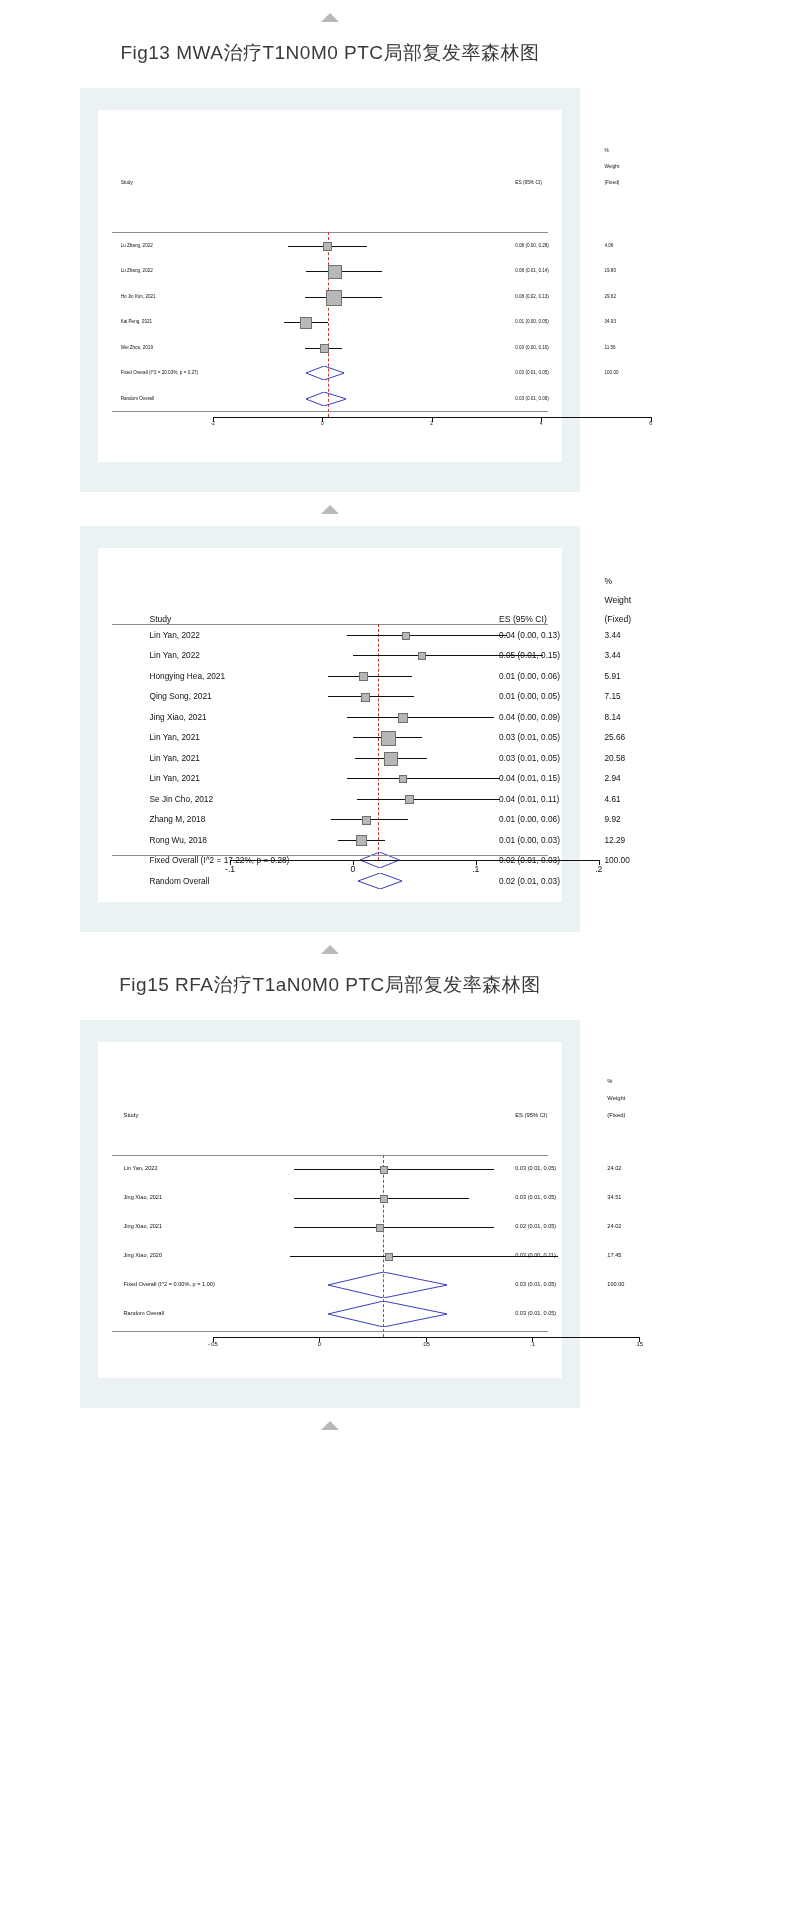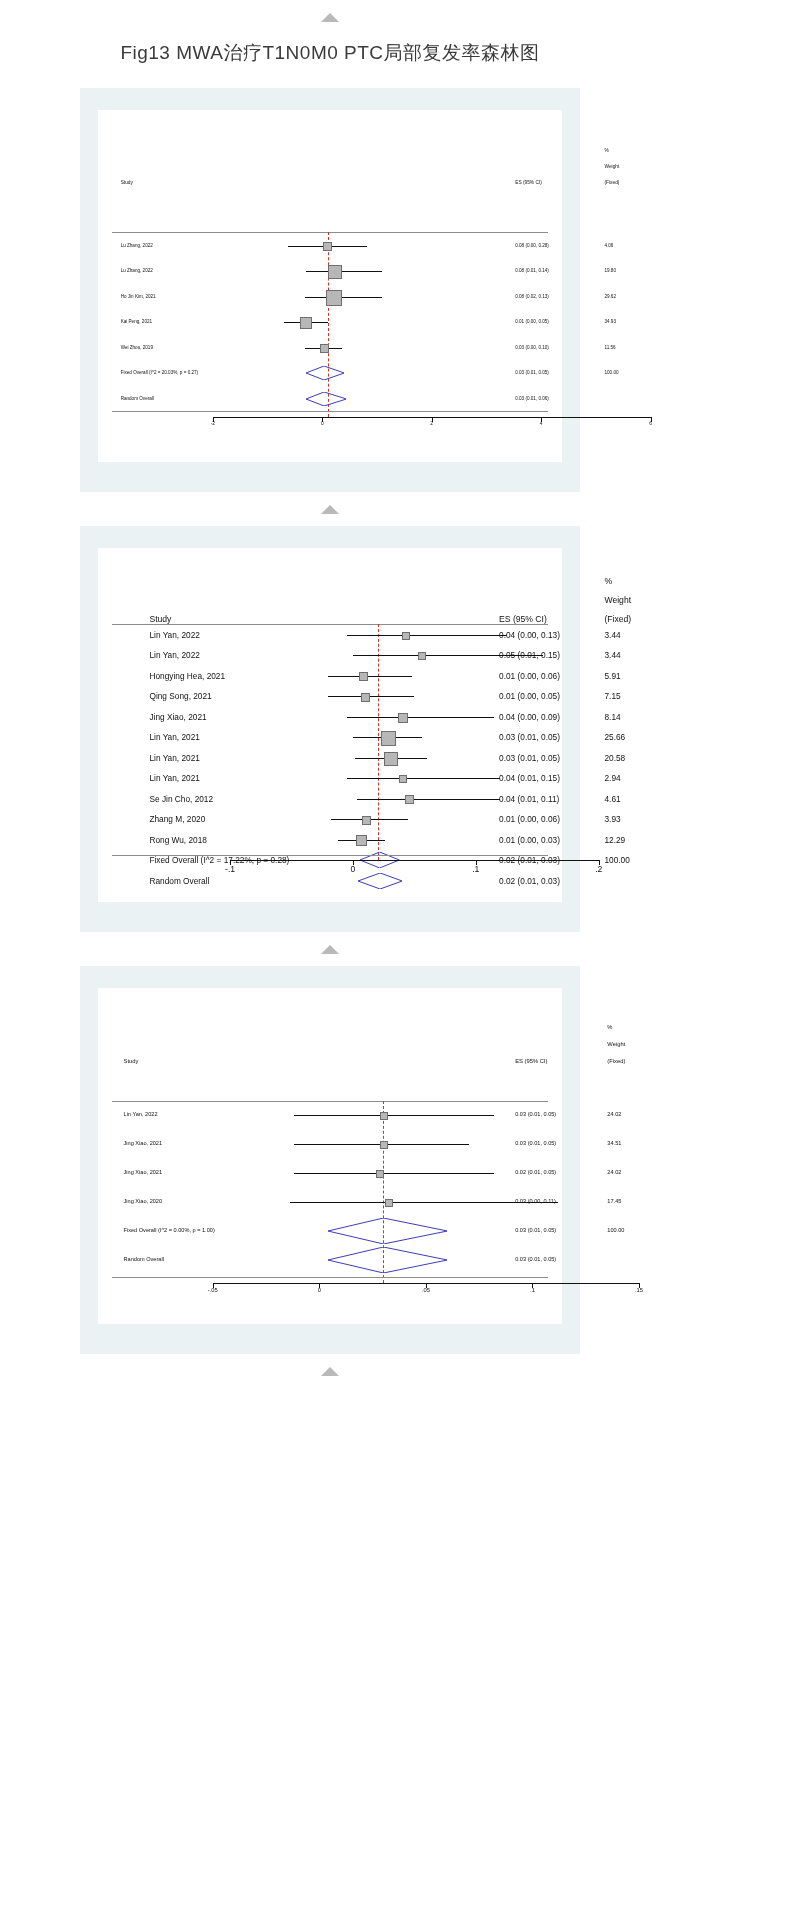--- a/index.html
+++ b/index.html
@@ -212,23 +212,23 @@
           <div class="study-name" style="left:37.44px;top:213.2px;">Lin Yan, 2021</div>
           <div class="est" style="left:387.072px;top:213.2px;">0.04 (0.01, 0.15)</div>
           <div class="wt" style="left:492.48px;top:213.2px;">2.94</div>
           <div class="ciline" style="left:234.81599999999997px;top:218.2px;width:153.59999999999997px;"></div>
           <div class="box" style="left:287.11199999999997px;top:215.2px;width:6px;height:6px;"></div>
           <div class="study-name" style="left:37.44px;top:233.7px;">Se Jin Cho, 2012</div>
           <div class="est" style="left:387.072px;top:233.7px;">0.04 (0.01, 0.11)</div>
           <div class="wt" style="left:492.48px;top:233.7px;">4.61</div>
           <div class="ciline" style="left:244.64639999999997px;top:238.7px;width:143.76959999999997px;"></div>
           <div class="box" style="left:292.756px;top:235.2px;width:7px;height:7px;"></div>
-          <div class="study-name" style="left:37.44px;top:254.2px;">Zhang M, 2020</div>
+          <div class="study-name" style="left:37.44px;top:254.2px;">Zhang M, 2018</div>
           <div class="est" style="left:387.072px;top:254.2px;">0.01 (0.00, 0.06)</div>
-          <div class="wt" style="left:492.48px;top:254.2px;">3.93</div>
+          <div class="wt" style="left:492.48px;top:254.2px;">9.92</div>
           <div class="ciline" style="left:218.84159999999997px;top:259.2px;width:77.4144px;"></div>
           <div class="box" style="left:249.748px;top:255.7px;width:7px;height:7px;"></div>
           <div class="study-name" style="left:37.44px;top:274.7px;">Rong Wu, 2018</div>
           <div class="est" style="left:387.072px;top:274.7px;">0.01 (0.00, 0.03)</div>
           <div class="wt" style="left:492.48px;top:274.7px;">12.29</div>
           <div class="ciline" style="left:226.2144px;top:279.7px;width:46.69439999999997px;"></div>
           <div class="box" style="left:243.83280000000002px;top:275.2px;width:9px;height:9px;"></div>
           <div class="study-name" style="left:37.44px;top:295.2px;">Fixed Overall  (I^2 = 17.22%, p = 0.28)</div>
           <div class="est" style="left:387.072px;top:295.2px;">0.02 (0.01, 0.03)</div>
           <div class="wt" style="left:492.48px;top:295.2px;">100.00</div>
@@ -254,20 +254,21 @@
           <div class="ticklbl" style="left:347.84px;top:304.46000000000004px;width:32px;">.1</div>
           <div class="tick" style="left:486.71999999999997px;top:300.46000000000004px;"></div>
           <div class="ticklbl" style="left:470.71999999999997px;top:304.46000000000004px;width:32px;">.2</div>
         </div>
     </div>
   </div>
 
   <div class="collapse-arrow">
     <div class="tri"></div>
   </div>
+  <div class="fig-caption">Fig15 RFA治疗T1aN0M0 PTC局部复发率森林图</div>
 
   <div class="figure-wrap">
     <div class="figure-inner" style="height:336px;">
       <div class="forest f15" id="forest15" style="position:absolute;left:14px;top:14px;right:14px;bottom:12px;">
           <div class="pct" style="left:495.36px;top:21.700000000000003px;">%</div>
           <div class="pct" style="left:495.36px;top:38.7px;">Weight</div>
           <div class="lbl" style="left:11.52px;top:55.7px;">Study</div>
           <div class="lbl" style="left:403.2px;top:55.7px;">ES (95% CI)</div>
           <div class="lbl" style="left:495.36px;top:55.7px;">(Fixed)</div>
           <div class="hdr-line" style="top:99.14999999999999px;"></div>

